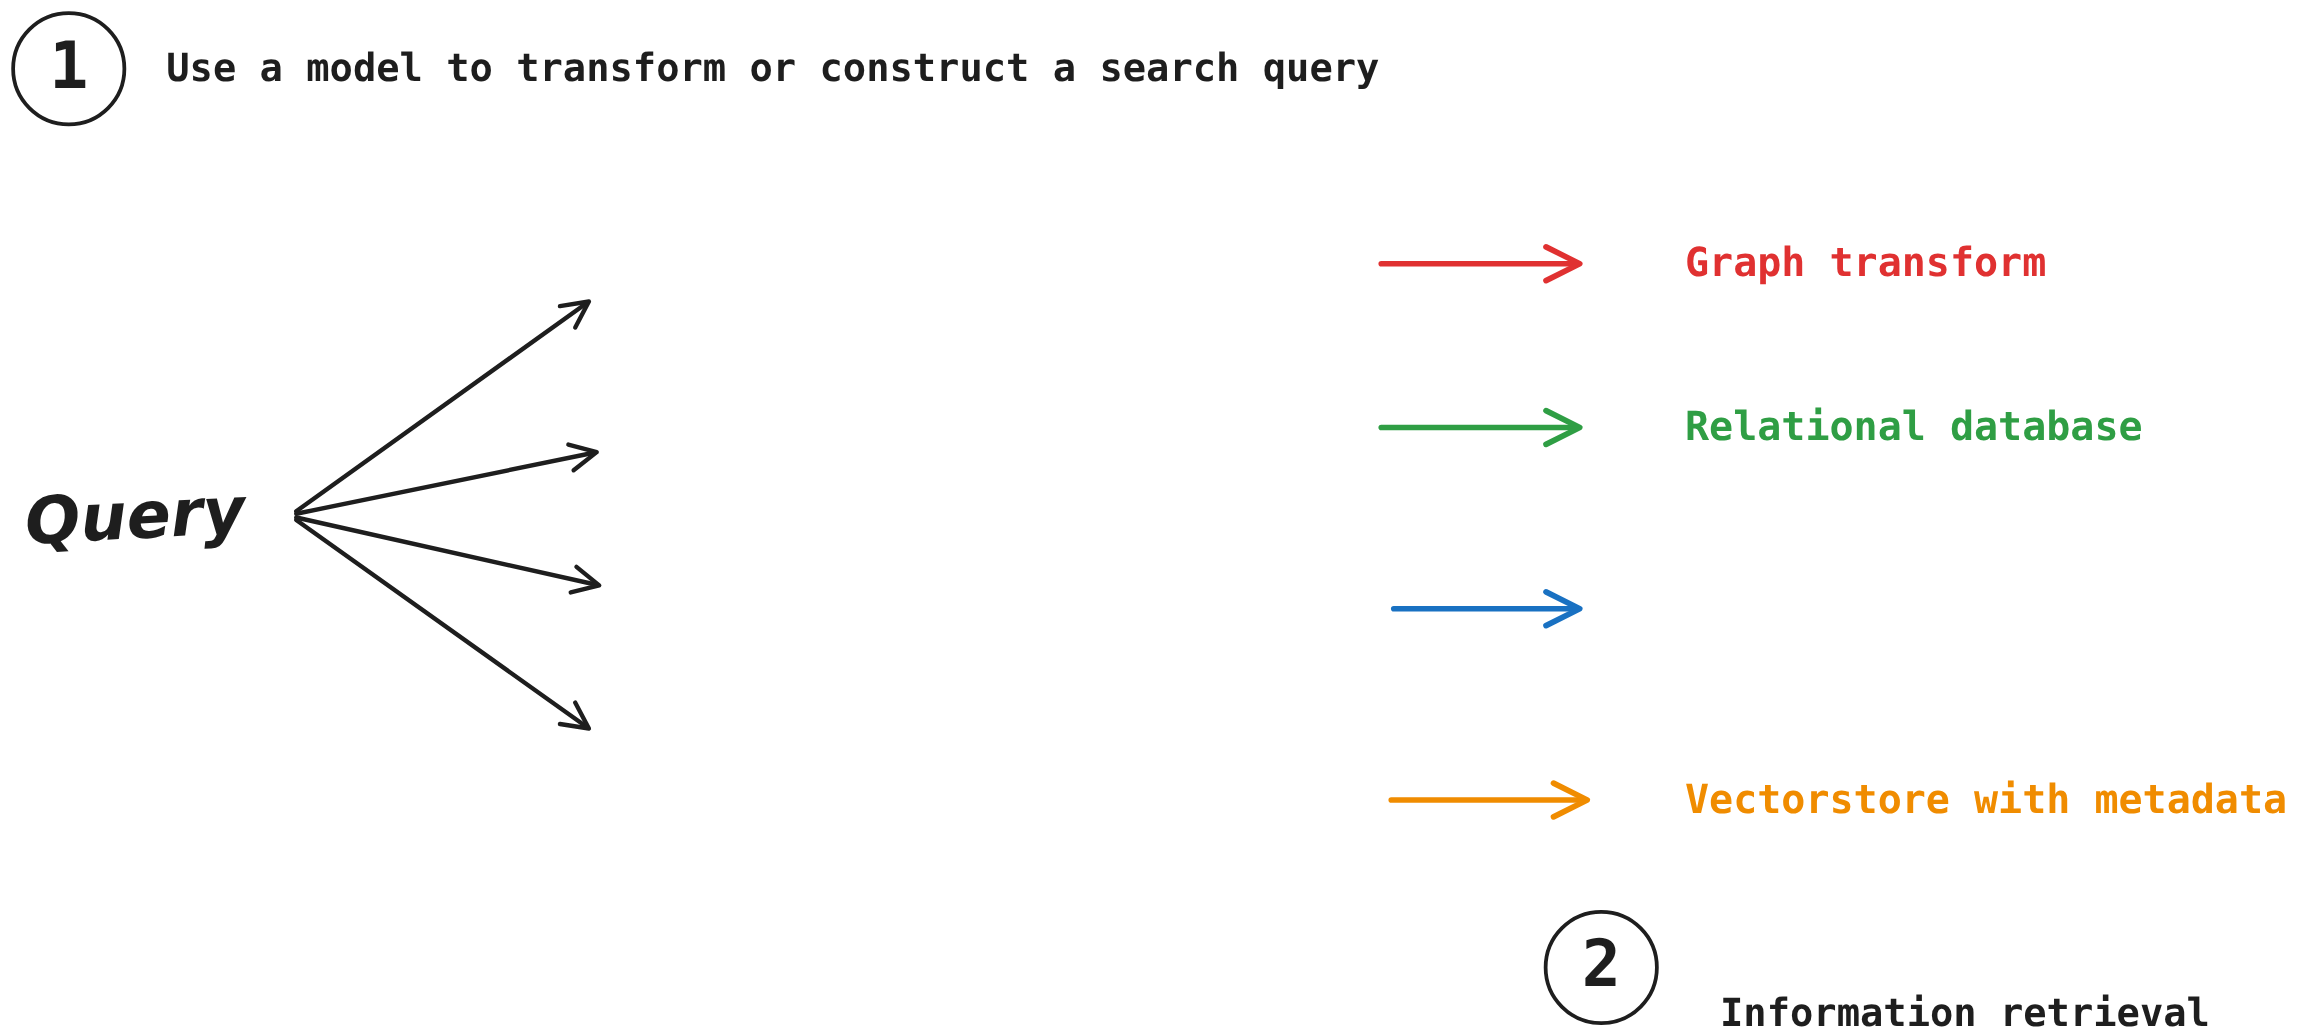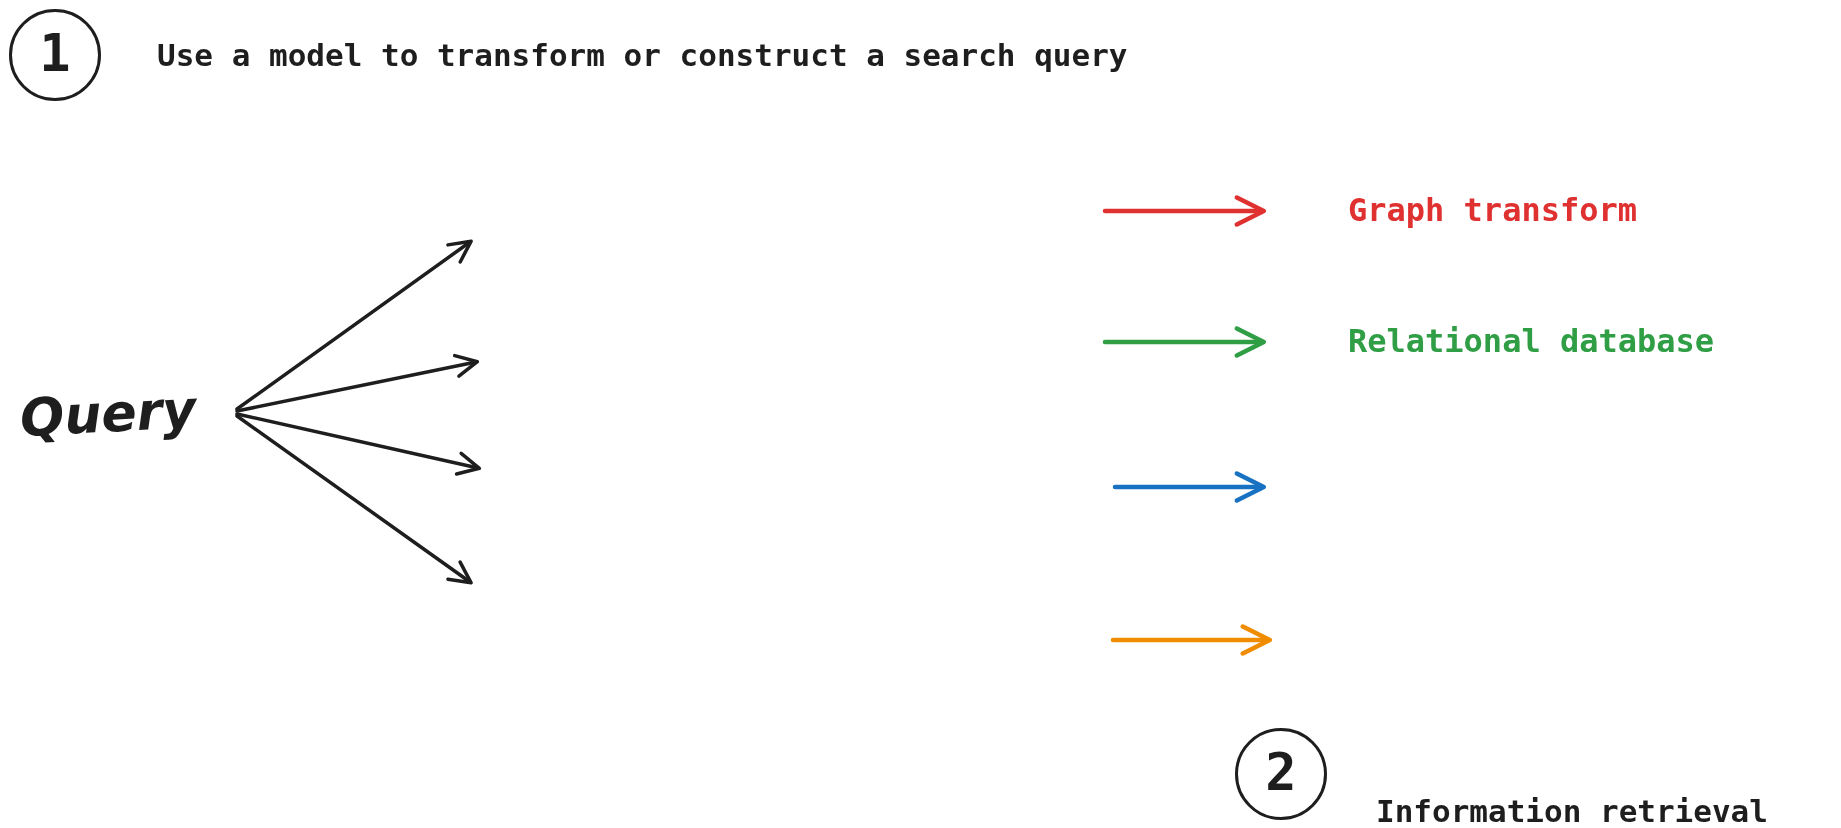--- a/index.html
+++ b/index.html
@@ -55,21 +55,21 @@
   }
 </style>
 </head>
 <body>
 
 <div id="canvas">
 
   <div class="step-circle" style="left:9px; top:9px;">
     <span class="step-number">1</span>
   </div>
-  <div class="abs vcenter step-label" style="left:133px; top:57px;margin-left:24px;">Use a model to transform or construct a search query</div>
+  <div class="abs vcenter step-label" style="left:133px; top:57px;">Use a model to transform or construct a search query</div>
 
   <div class="abs query-label" style="left:20px; top:416px;">Query</div>
 
   <svg id="arrow-layer" viewBox="0 0 1841 828" xmlns="http://www.w3.org/2000/svg">
     <defs>
       <marker id="head-ink" markerWidth="8" markerHeight="8" refX="6.6" refY="4" orient="auto" markerUnits="strokeWidth">
         <path d="M1,1 L7,4 L1,7" fill="none" stroke-width="1" stroke-linecap="round" stroke-linejoin="round" stroke="#1e1e1e"></path>
       </marker>
       <marker id="head-row0" markerWidth="8" markerHeight="8" refX="6.6" refY="4" orient="auto" markerUnits="strokeWidth">
         <path d="M1,1 L7,4 L1,7" fill="none" stroke-width="1" stroke-linecap="round" stroke-linejoin="round" stroke="#e03131"></path>
@@ -94,19 +94,20 @@
     <line x1="1105" y1="342" x2="1262" y2="342" stroke-width="4.5" stroke-linecap="round" marker-end="url(#head-row1)" stroke="#2f9e44"></line>
     <line x1="1115" y1="487" x2="1262" y2="487" stroke-width="4.5" stroke-linecap="round" marker-end="url(#head-row2)" stroke="#1971c2"></line>
     <line x1="1113" y1="640" x2="1268" y2="640" stroke-width="4.5" stroke-linecap="round" marker-end="url(#head-row3)" stroke="#f08c00"></line>
   </svg>
 
   <div class="abs vcenter target-label" style="left: 1348px; top: 212px; color: rgb(224, 49, 49);">Graph transform</div>
 
   <div class="abs vcenter target-label" style="left: 1348px; top: 343px; color: rgb(47, 158, 68);">Relational database</div>
 
 
+  <div class="abs vcenter target-label" style="left: 1348px; top: 641px; color: rgb(240, 140, 0);">Vectorstore with metadata</div>
 
   <div class="step-circle" style="left:1235px; top:728px;">
     <span class="step-number">2</span>
   </div>
   <div class="abs vcenter step-label" style="left:1376px; top:813px;">Information retrieval</div>
 
 </div>
 
 </body></html>

